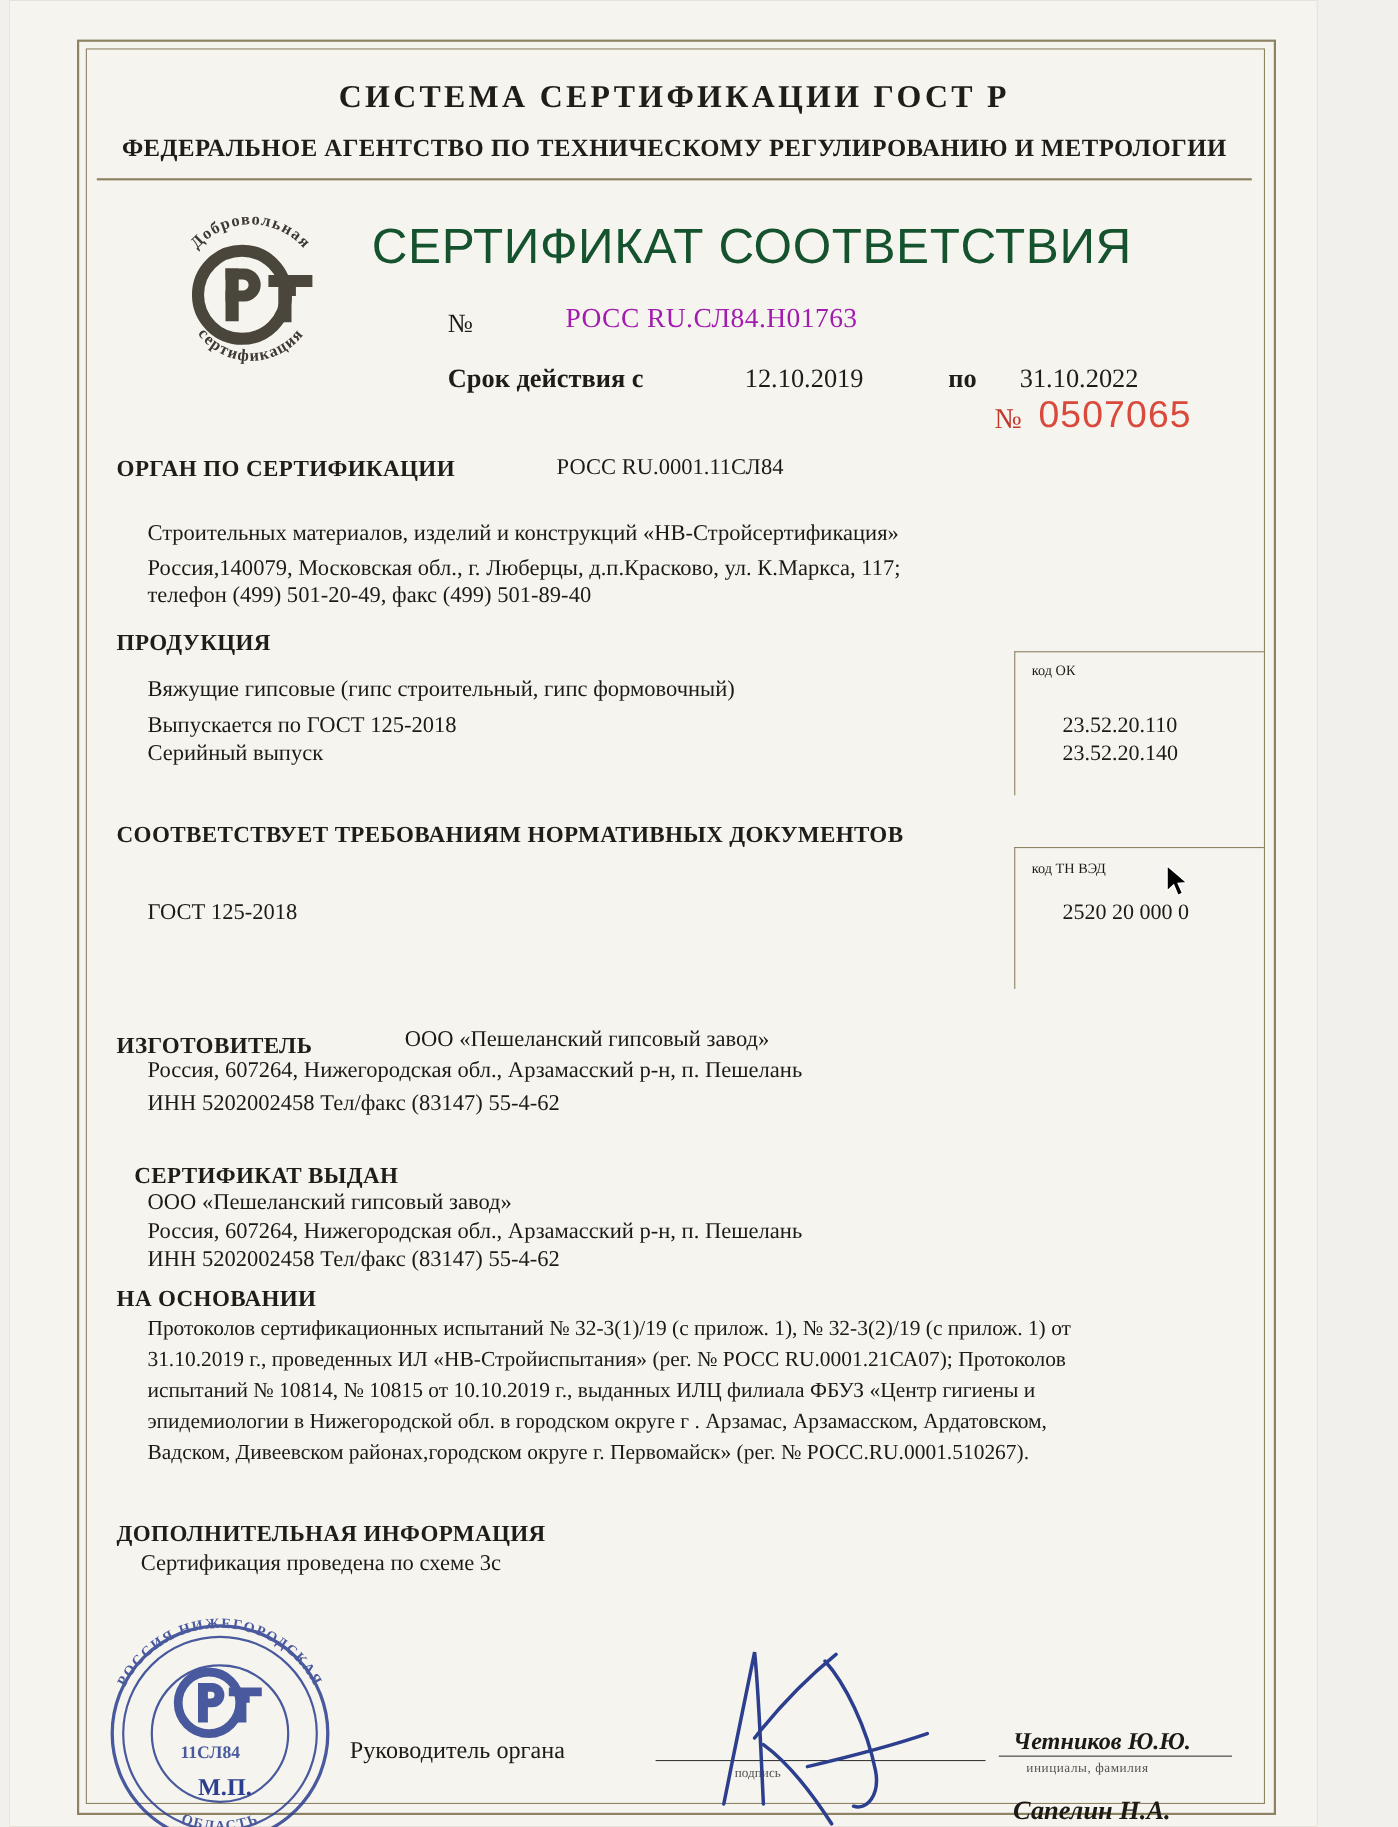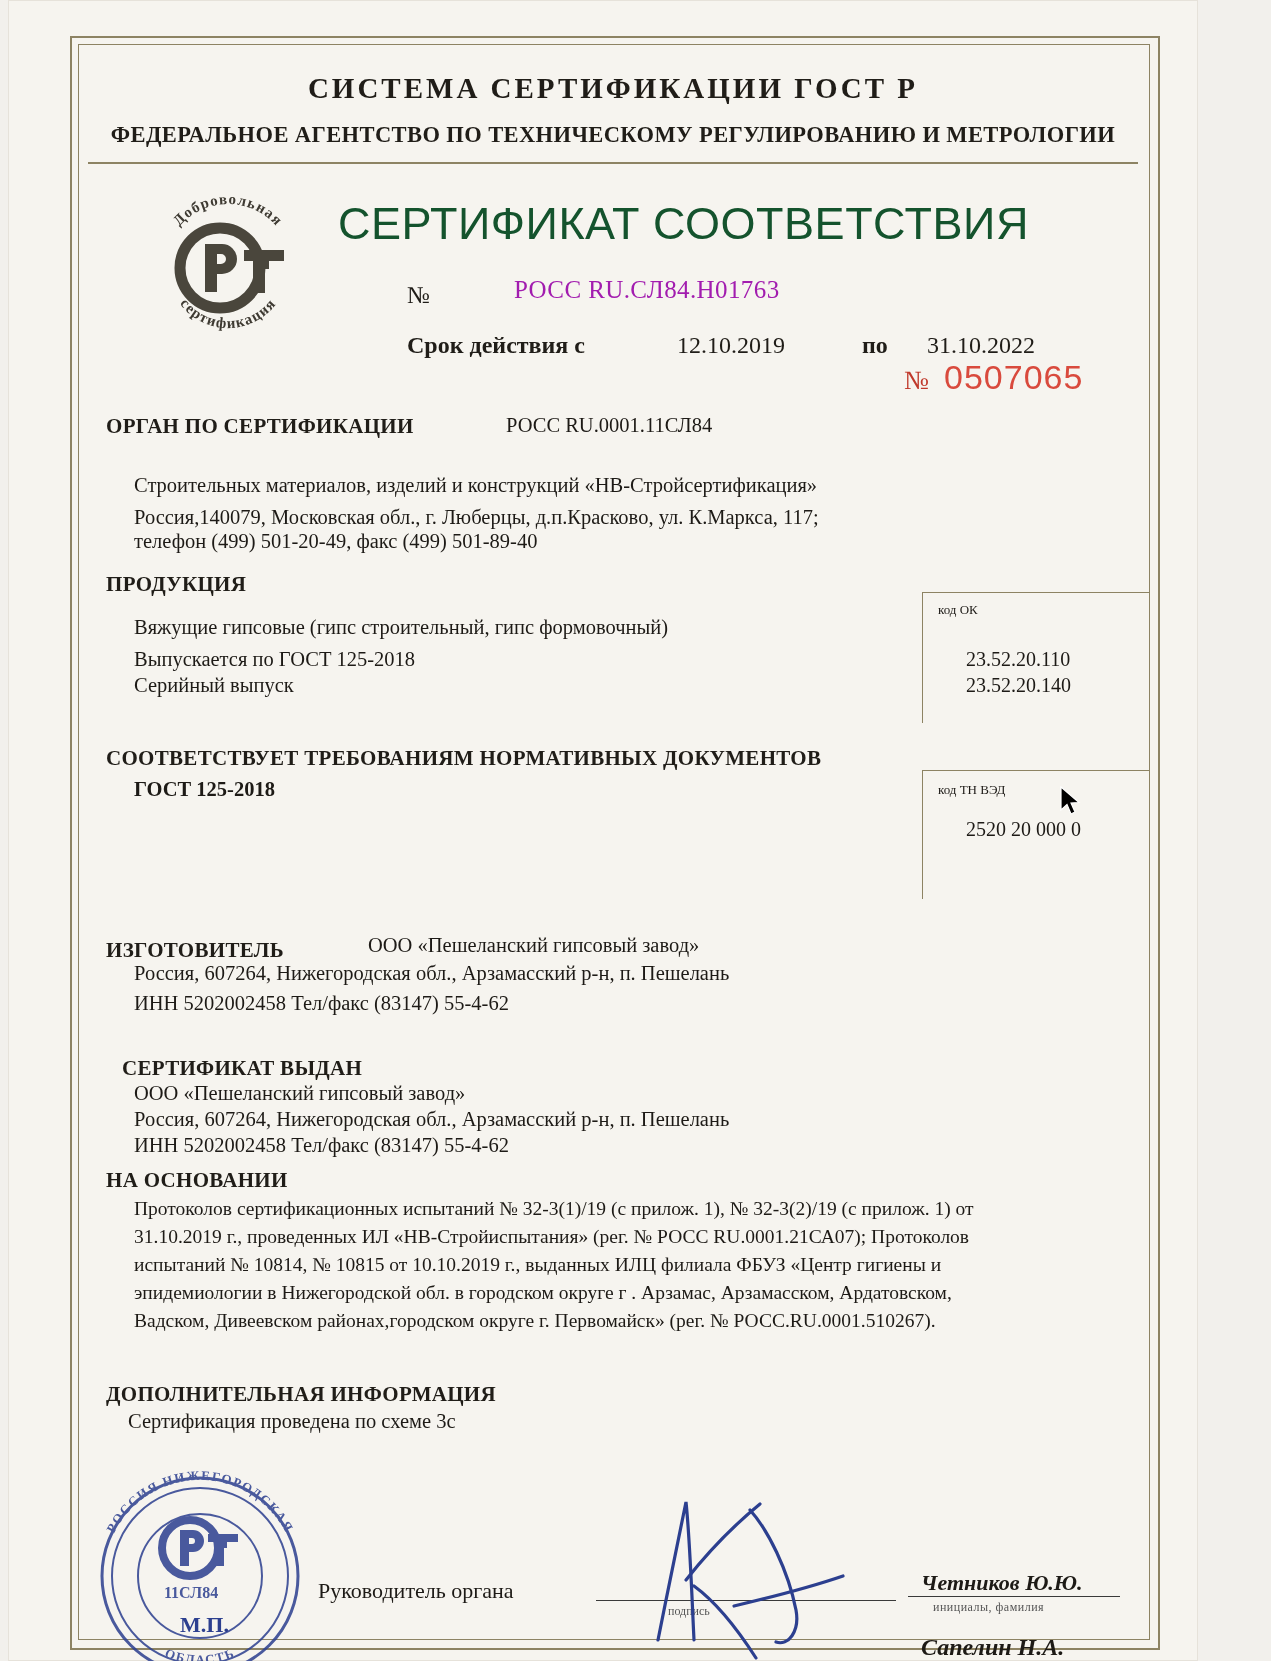--- a/index.html
+++ b/index.html
@@ -194,21 +194,21 @@
     <div class="line" style="left:126px;top:616px;">Вяжущие гипсовые (гипс строительный, гипс формовочный)</div>
     <div class="line" style="left:126px;top:648px;">Выпускается по ГОСТ 125-2018</div>
     <div class="line" style="left:126px;top:674px;">Серийный выпуск</div>
 
     <div class="box" style="left:914px;top:592px;width:226px;height:130px;"></div>
     <div class="box-label" style="left:930px;top:602px;">код ОК</div>
     <div class="box-val" style="left:958px;top:648px;">23.52.20.110</div>
     <div class="box-val" style="left:958px;top:674px;">23.52.20.140</div>
 
     <div class="sec-head" style="left:98px;top:746px;">СООТВЕТСТВУЕТ ТРЕБОВАНИЯМ НОРМАТИВНЫХ ДОКУМЕНТОВ</div>
-    <div class="line" style="left:126px;top:778px;font-weight:bold;">ГОСТ 125-2018</div>
+    <div class="line" style="left:126px;top:818px;">ГОСТ 125-2018</div>
 
     <div class="box" style="left:914px;top:770px;width:226px;height:128px;"></div>
     <div class="box-label" style="left:930px;top:782px;">код ТН ВЭД</div>
     <div class="box-val" style="left:958px;top:818px;">2520 20 000 0</div>
 
     <div class="cursor">
       <svg width="22" height="32" viewBox="0 0 22 32">
         <path d="M1,1 L1,24 L7,18.5 L11,28 L15,26 L11,17 L19,16.5 Z" fill="#000" stroke="#fff" stroke-width="1.2"></path>
       </svg>
     </div>

